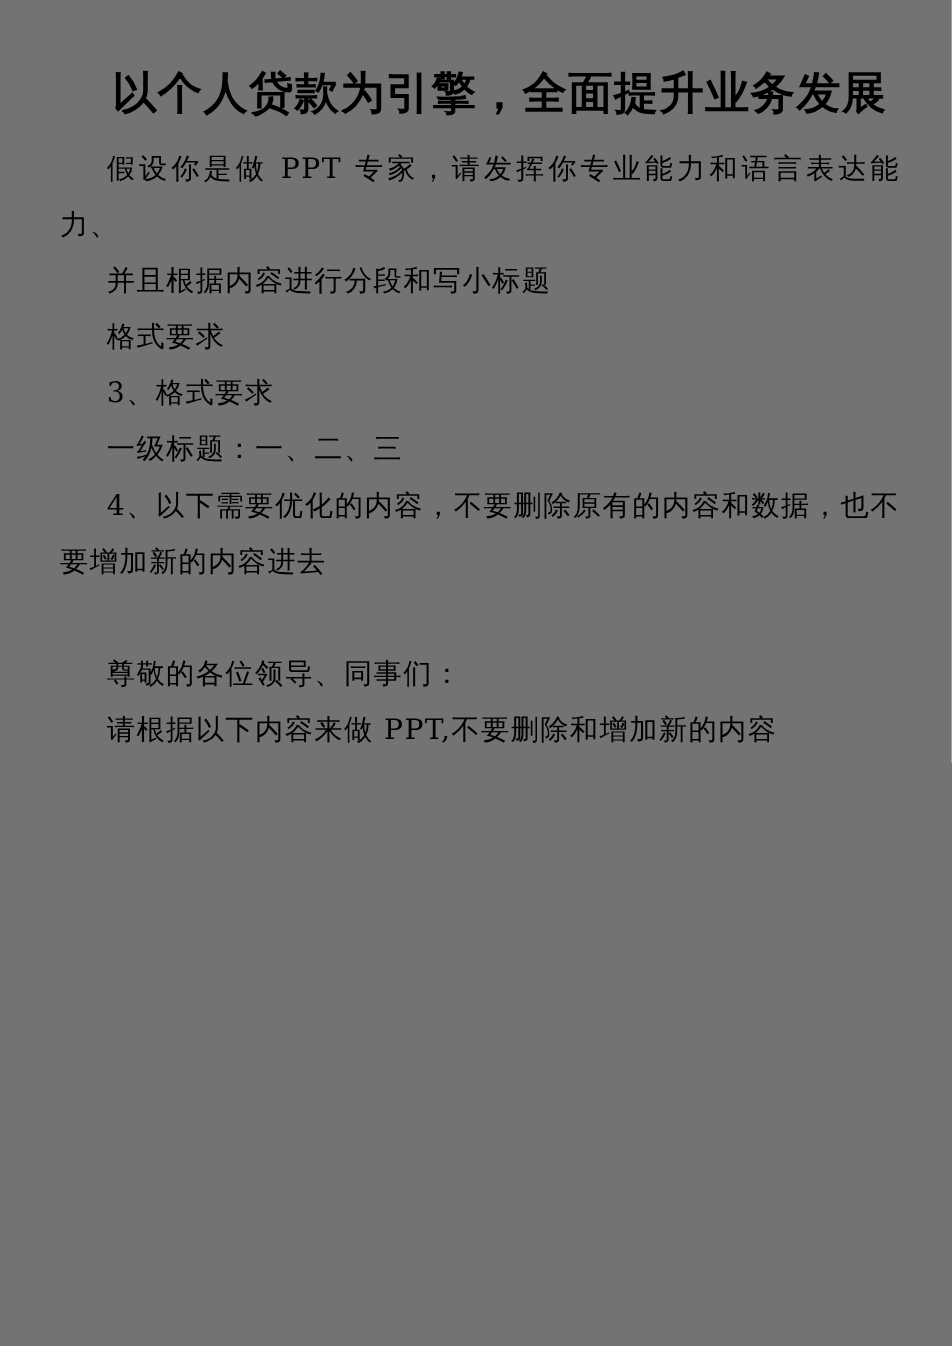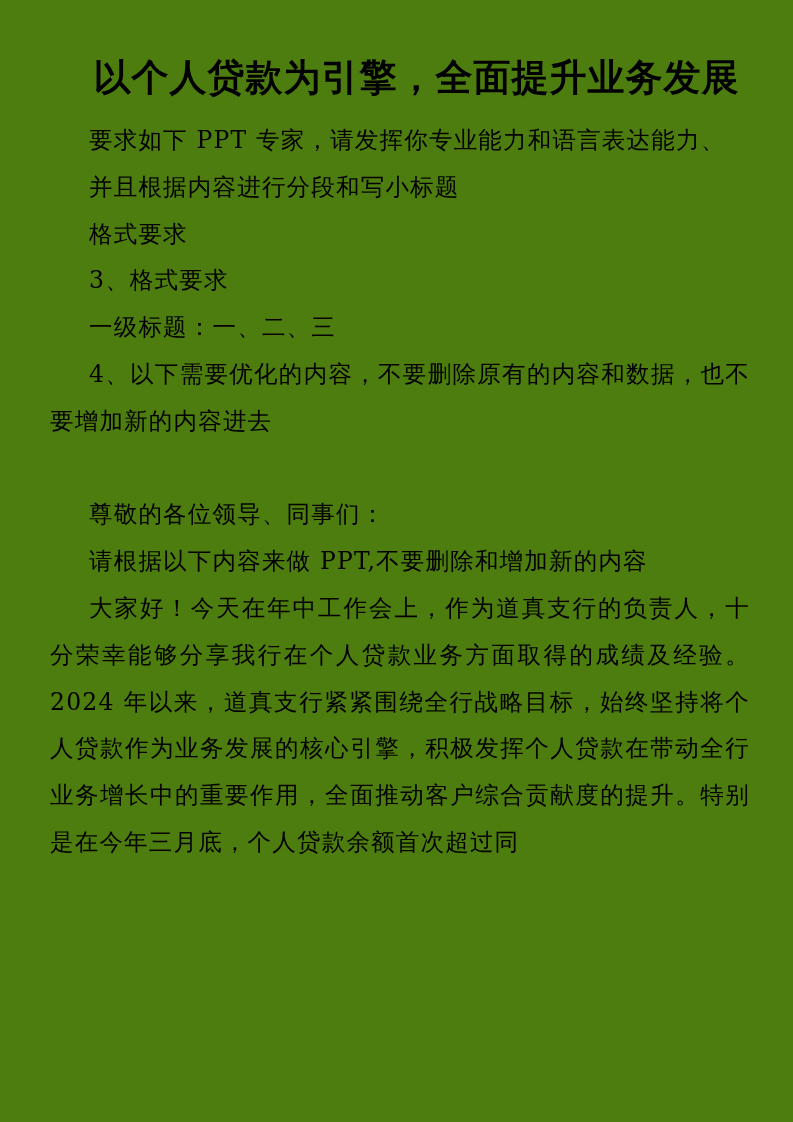--- a/index.html
+++ b/index.html
@@ -1,36 +1,35 @@
 <!DOCTYPE html>
 <html><head>
   <meta charset="utf-8">
   <style>
     html, body { margin: 0; padding: 0; background: #ffffff; }
     body { width: 793px; height: 1122px; overflow: hidden; position: relative;
       font-family: "DejaVu Serif", "Liberation Serif", serif; color: #000; }
-    .page { position: absolute; left: 0; top: 0; width: 793px; height: 1122px; background: #4d7c0f; }
+    .page { position: absolute; left: 0; top: 0; width: 793px; height: 1122px; background: #737373; }
     .title { position: absolute; left: 0; width: 793px; top: 52px; text-align: center;
       font-size: 37px; font-weight: bold; letter-spacing: 1px; line-height: 52px;
       font-family: "DejaVu Sans", "Liberation Sans", sans-serif; padding-left: 40px; box-sizing: border-box; }
     .body-text { position: absolute; left: 50px; width: 700px; top: 117px; font-size: 23.5px; line-height: 46.8px; }
     .p { margin: 0; white-space: pre-wrap; text-align: justify; text-align-last: left; letter-spacing: 1.2px; }
     .indent { text-indent: 39px; }
     .blank { height: 46.8px; }
   </style>
 </head>
 <body>
 
 <div class="page">
   <div class="title">以个人贷款为引擎，全面提升业务发展</div>
   <div class="body-text">
-    <p class="p indent">要求如下 PPT 专家，请发挥你专业能力和语言表达能力、</p>
+    <p class="p indent">假设你是做 PPT 专家，请发挥你专业能力和语言表达能力、</p>
     <p class="p indent">并且根据内容进行分段和写小标题</p>
     <p class="p indent">格式要求</p>
     <p class="p indent">3、格式要求</p>
     <p class="p indent">一级标题：一、二、三</p>
     <p class="p indent">4、以下需要优化的内容，不要删除原有的内容和数据，也不要增加新的内容进去</p>
     <div class="blank"></div>
     <p class="p indent">尊敬的各位领导、同事们：</p>
     <p class="p indent">请根据以下内容来做 PPT,不要删除和增加新的内容</p>
-    <p class="p indent">大家好！今天在年中工作会上，作为道真支行的负责人，十分荣幸能够分享我行在个人贷款业务方面取得的成绩及经验。2024 年以来，道真支行紧紧围绕全行战略目标，始终坚持将个人贷款作为业务发展的核心引擎，积极发挥个人贷款在带动全行业务增长中的重要作用，全面推动客户综合贡献度的提升。特别是在今年三月底，个人贷款余额首次超过同</p>
   </div>
 </div>
 
 </body></html>

